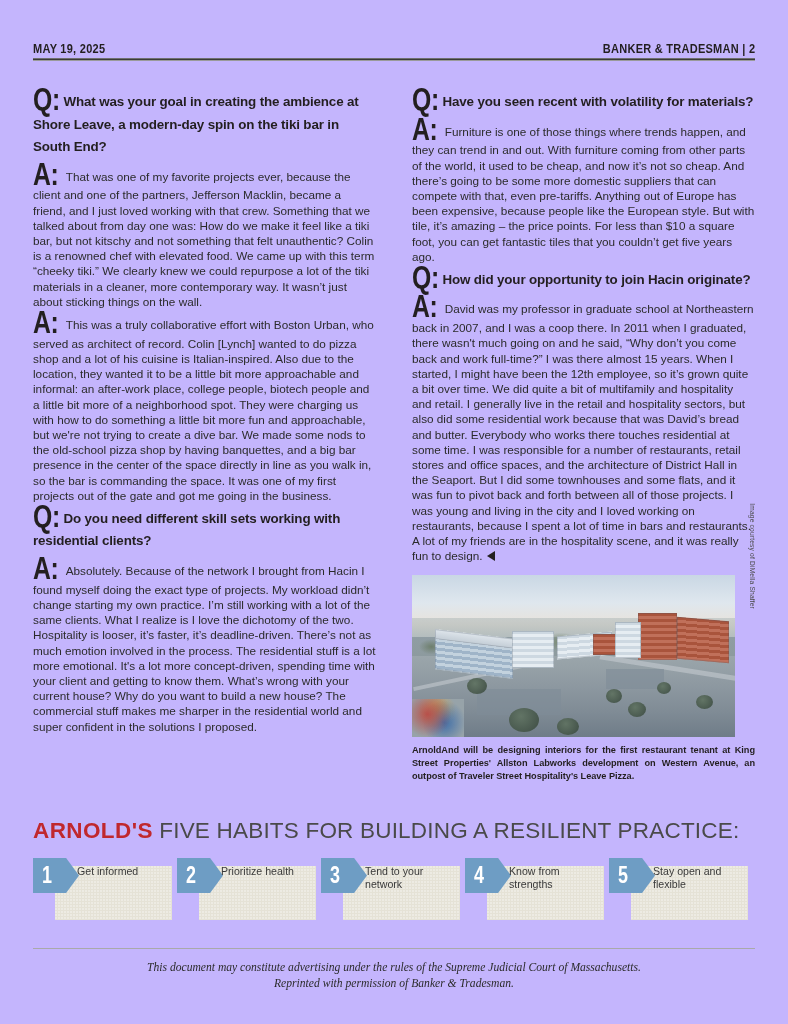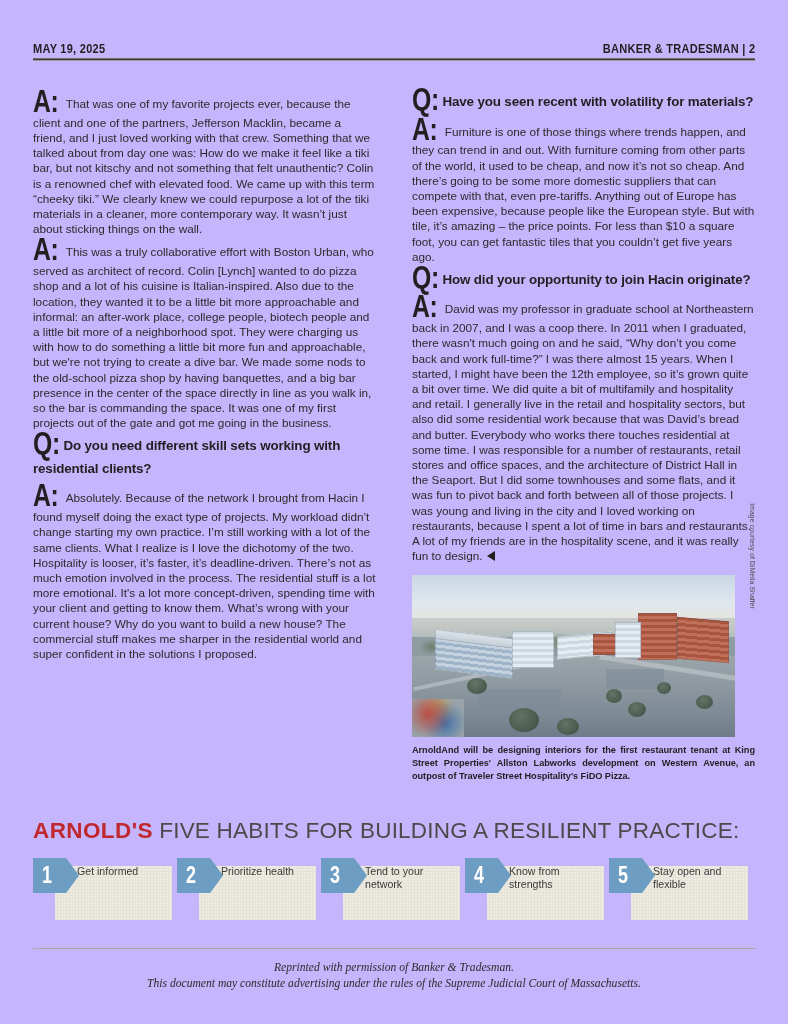--- a/index.html
+++ b/index.html
@@ -346,20 +346,21 @@
     <div class="masthead-date">MAY 19, 2025</div>
     <div class="masthead-pub">BANKER &amp; TRADESMAN | 2</div>
   </div>
   <div class="masthead-rule"></div>
 
   <div class="columns">
 
     <div class="col">
 
       <div class="qa-block">
+        <div class="q-line"><span class="bigletter">Q:</span><span class="q-text">What was your goal in creating the ambience at Shore Leave, a modern-day spin on the tiki bar in South End?</span></div>
         <div class="a-para"><span class="bigletter">A:</span><span>That was one of my favorite projects ever, because the client and one of the partners, Jefferson Macklin, became a friend, and I just loved working with that crew. Something that we talked about from day one was: How do we make it feel like a tiki bar, but not kitschy and not something that felt unauthentic? Colin is a renowned chef with elevated food. We came up with this term “cheeky tiki.” We clearly knew we could repurpose a lot of the tiki materials in a cleaner, more contemporary way. It wasn’t just about sticking things on the wall.</span></div>
       </div>
 
       <div class="qa-block">
         <div class="a-para"><span class="bigletter">A:</span><span>This was a truly collaborative effort with Boston Urban, who served as architect of record. Colin [Lynch] wanted to do pizza shop and a lot of his cuisine is Italian-inspired. Also due to the location, they wanted it to be a little bit more approachable and informal: an after-work place, college people, biotech people and a little bit more of a neighborhood spot. They were charging us with how to do something a little bit more fun and approachable, but we're not trying to create a dive bar. We made some nods to the old-school pizza shop by having banquettes, and a big bar presence in the center of the space directly in line as you walk in, so the bar is commanding the space. It was one of my first projects out of the gate and got me going in the business.</span></div>
       </div>
 
       <div class="qa-block">
         <div class="q-line"><span class="bigletter">Q:</span><span class="q-text">Do you need different skill sets working with residential clients?</span></div>
         <div class="a-para"><span class="bigletter">A:</span><span>Absolutely. Because of the network I brought from Hacin I found myself doing the exact type of projects. My workload didn’t change starting my own practice. I’m still working with a lot of the same clients. What I realize is I love the dichotomy of the two. Hospitality is looser, it’s faster, it’s deadline-driven. There’s not as much emotion involved in the process. The residential stuff is a lot more emotional. It's a lot more concept-driven, spending time with your client and getting to know them. What’s wrong with your current house? Why do you want to build a new house? The commercial stuff makes me sharper in the residential world and super confident in the solutions I proposed.</span></div>
@@ -403,21 +404,21 @@
 
           <div class="treeblob" style="left:30%; top:82%; width:30px; height:24px;"></div>
           <div class="treeblob" style="left:17%; top:63%; width:20px; height:16px;"></div>
           <div class="treeblob" style="left:60%; top:70%; width:16px; height:14px;"></div>
           <div class="treeblob" style="left:67%; top:78%; width:18px; height:15px;"></div>
           <div class="treeblob" style="left:76%; top:66%; width:14px; height:12px;"></div>
           <div class="treeblob" style="left:88%; top:74%; width:17px; height:14px;"></div>
           <div class="treeblob" style="left:45%; top:88%; width:22px; height:17px;"></div>
         </div>
         <div class="photo-credit">Image courtesy of DiMella Shaffer</div>
-        <div class="photo-caption">ArnoldAnd will be designing interiors for the first restaurant tenant at King Street Properties' Allston Labworks development on Western Avenue, an outpost of Traveler Street Hospitality's FiDO Pizza.</div>
+        <div class="photo-caption">ArnoldAnd will be designing interiors for the first restaurant tenant at King Street Properties' Allston Labworks development on Western Avenue, an outpost of Traveler Street Hospitality's Leave Pizza.</div>
       </div>
 
     </div>
   </div>
 
   <div class="info-section">
     <div class="info-title"><span class="brand">ARNOLD'S</span><span> FIVE HABITS FOR BUILDING A RESILIENT PRACTICE:</span></div>
 
     <div class="habits">
 
@@ -459,17 +460,17 @@
           <span class="habit-num">5</span>
         </div>
         <div class="habit-label">Stay open and flexible</div>
       </div>
 
     </div>
   </div>
 
   <div class="footer-rule"></div>
   <div class="footer">
+    <div>This document may constitute advertising under the rules of the Supreme Judicial Court of Massachusetts.</div>
     <div>Reprinted with permission of Banker &amp; Tradesman.</div>
-    <div>This document may constitute advertising under the rules of the Supreme Judicial Court of Massachusetts.</div>
   </div>
 
 </div>
 
 </body></html>

